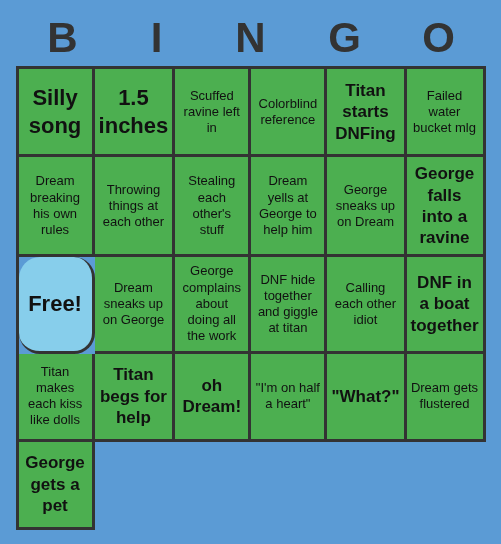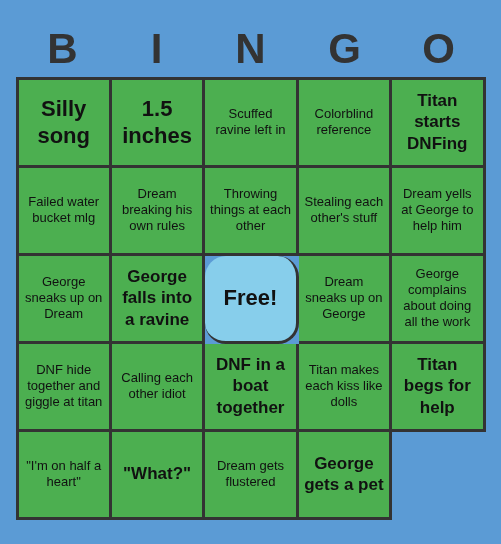--- a/index.html
+++ b/index.html
@@ -23,21 +23,21 @@
     }
     .bingo-letter {
       font-size: 42px;
       font-weight: bold;
       color: #333;
       width: 88px;
       text-align: center;
     }
     .bingo-grid {
       display: grid;
-      grid-template-columns: repeat(5, 1fr);
+      grid-template-columns: repeat(6, 1fr);
       border: 3px solid #333;
       border-right: none;
       border-bottom: none;
     }
     .bingo-cell {
       background: #4caf50;
       border-right: 3px solid #333;
       border-bottom: 3px solid #333;
       padding: 6px 4px;
       display: flex;
@@ -90,18 +90,19 @@
       <div class="bingo-cell">George sneaks up on Dream</div>
       <div class="bingo-cell medium-text">George falls into a ravine</div>
       <div class="bingo-cell free">Free!</div>
       <div class="bingo-cell">Dream sneaks up on George</div>
       <div class="bingo-cell">George complains about doing all the work</div>
       <div class="bingo-cell">DNF hide together and giggle at titan</div>
       <div class="bingo-cell">Calling each other idiot</div>
       <div class="bingo-cell medium-text">DNF in a boat together</div>
       <div class="bingo-cell">Titan makes each kiss like dolls</div>
       <div class="bingo-cell medium-text">Titan begs for help</div>
+      <div class="bingo-cell medium-text">oh Dream!</div>
       <div class="bingo-cell">"I'm on half a heart"</div>
       <div class="bingo-cell medium-text">"What?"</div>
       <div class="bingo-cell">Dream gets flustered</div>
       <div class="bingo-cell medium-text">George gets a pet</div>
     </div>
 </div>
 
 </body></html>

